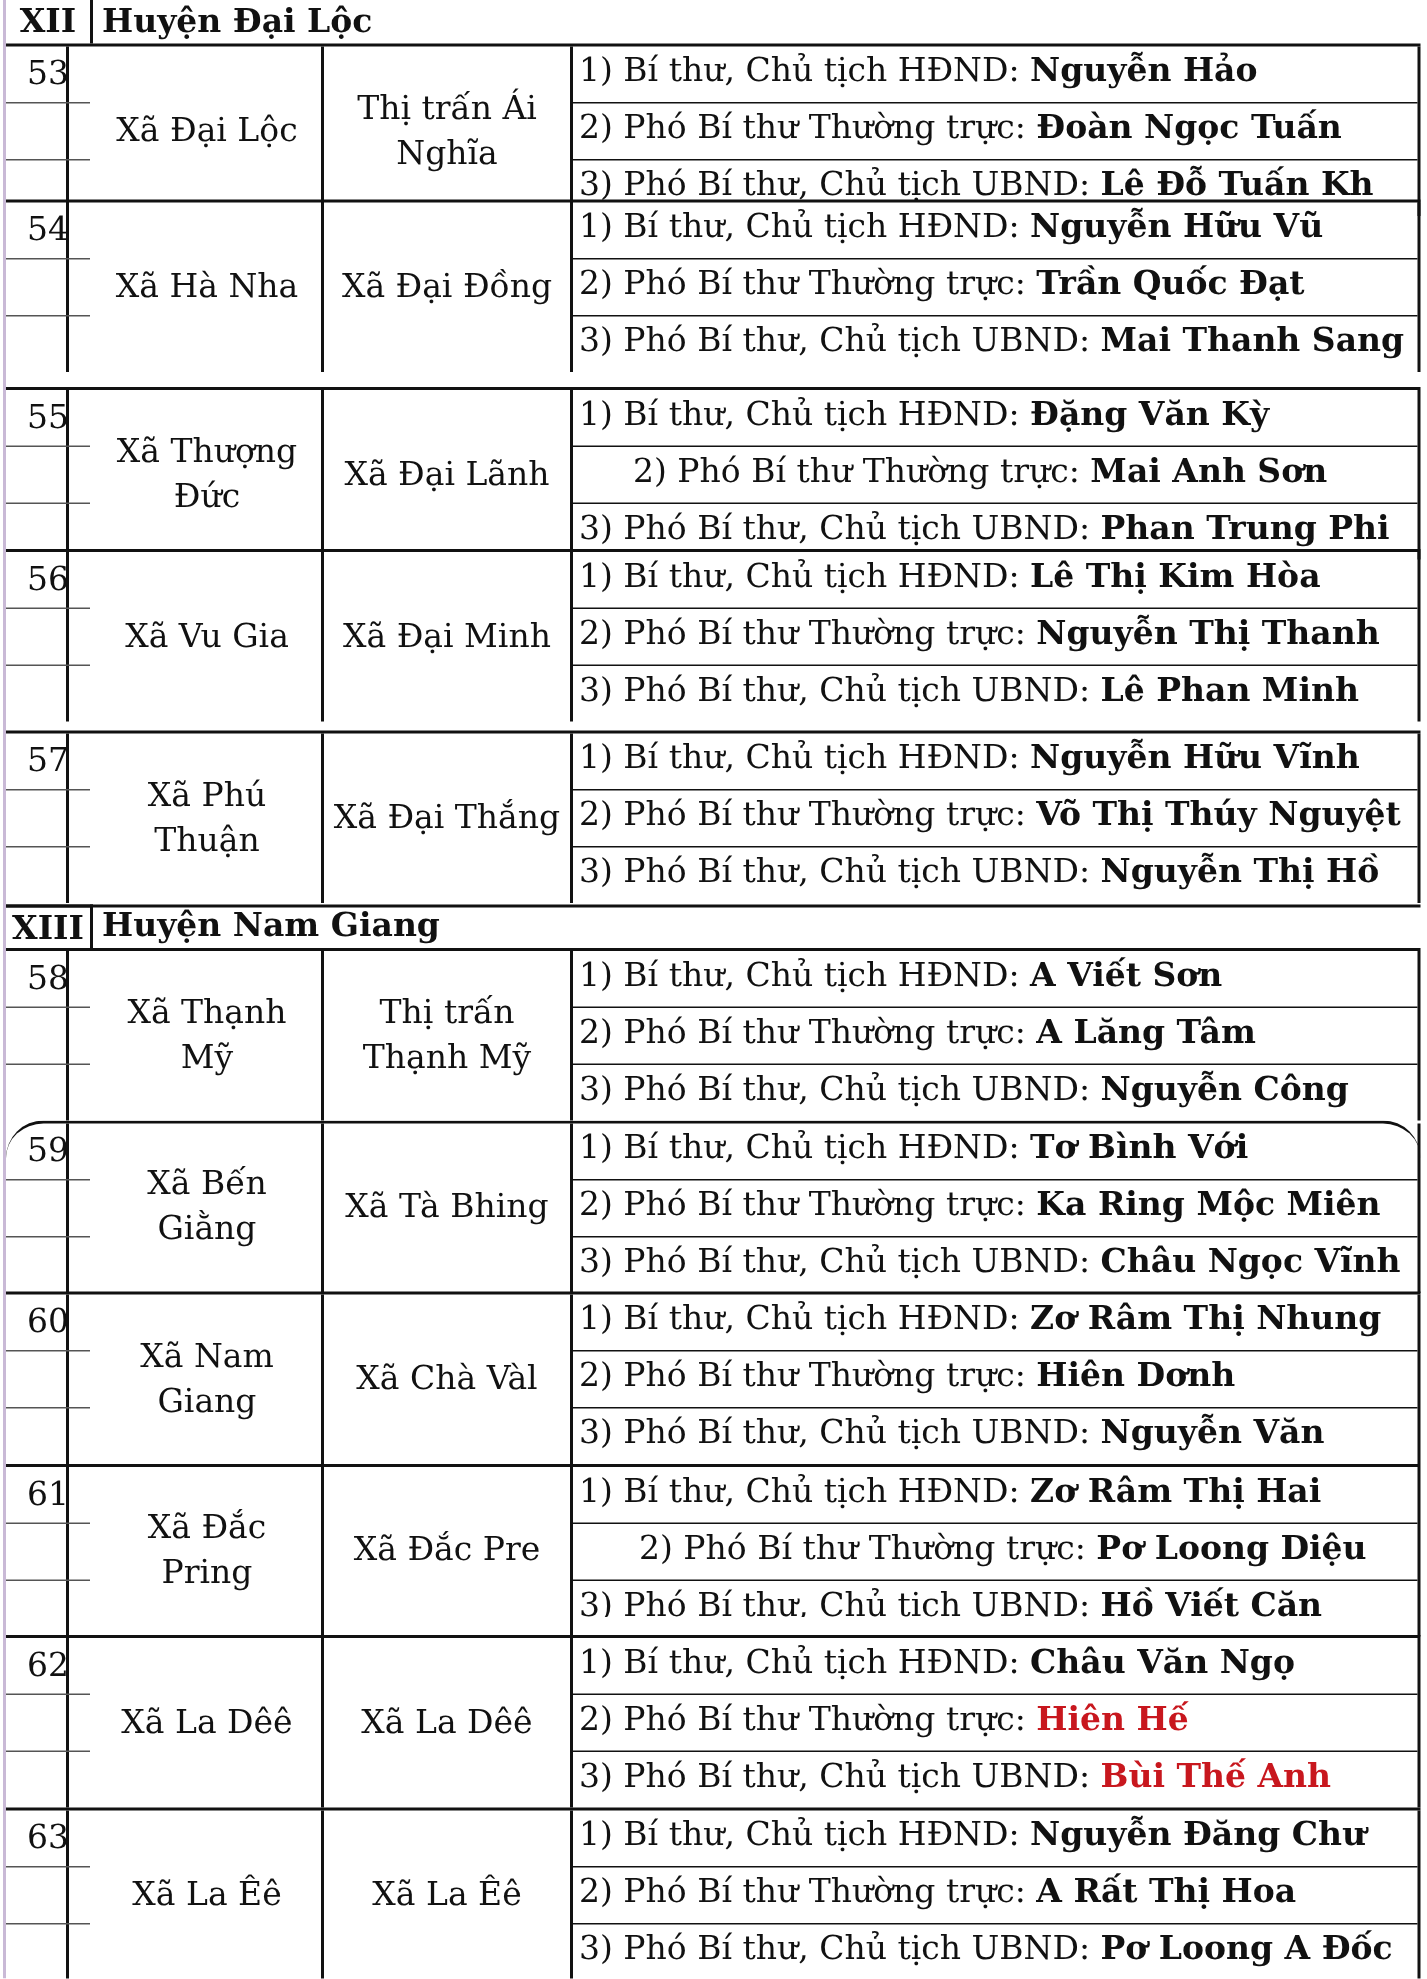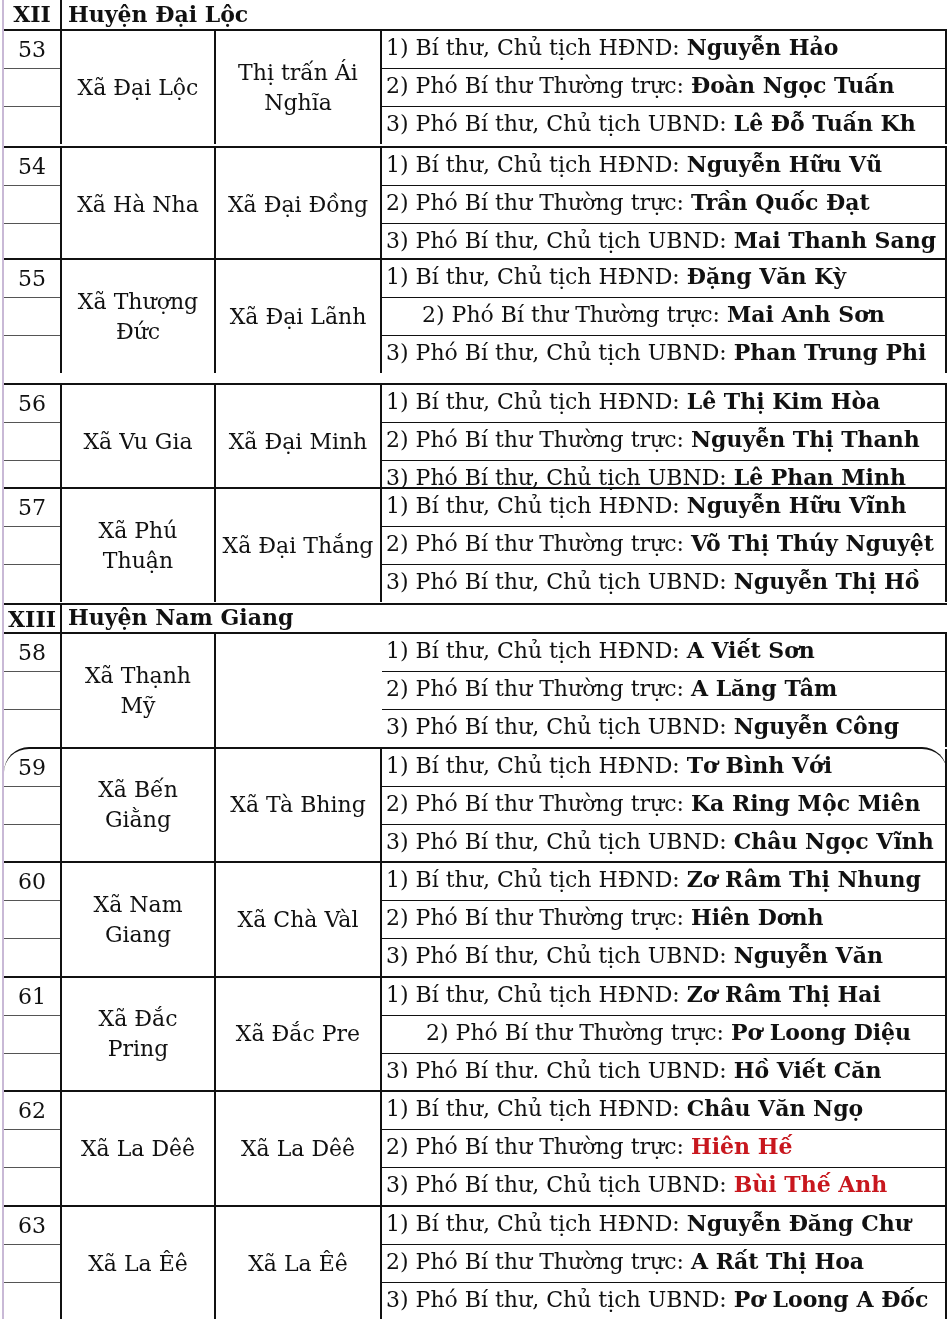--- a/index.html
+++ b/index.html
@@ -4,21 +4,21 @@
 <style>
   html, body { margin: 0; padding: 0; background: #ffffff; }
   body { width: 951px; height: 1319px; position: relative; overflow: hidden;
          font-family: "DejaVu Serif", "Liberation Serif", serif; color: #111; }
   .leftedge { position: absolute; left: 2px; top: 0; width: 2px; height: 1319px; background: #c9b9d6; }
   .sec { position: absolute; left: 4px; width: 943px; height: 29px; }
   .sec .roman { position: absolute; left: 0; top: 0; width: 58px; height: 29px; text-align: center;
                 font-weight: bold; font-size: 22px; line-height: 29px; border-right: 2px solid #111; box-sizing: border-box; }
   .sec .name { position: absolute; left: 64px; top: 0; font-weight: bold; font-size: 22px; line-height: 29px; white-space: nowrap; }
   .grp { position: absolute; left: 4px; width: 943px; height: 115px; border-top: 2px solid #111; box-sizing: border-box; }
-  .stt { position: absolute; left: 0; top: 0; width: 58px; height: 113px; border-right: 2px solid #111; box-sizing: border-box; }
+  .stt { position: absolute; left: 0; top: 0; width: 42px; height: 113px; border-right: 2px solid #111; box-sizing: border-box; }
   .stt .num { position: absolute; left: 0; width: 56px; top: 0; height: 37px; line-height: 37px; text-align: center; font-size: 22px; }
   .stt .hl { position: absolute; left: 0; width: 56px; height: 1px; background: #555; }
   .old { position: absolute; left: 58px; top: 0; width: 154px; height: 113px; border-right: 2px solid #111; box-sizing: border-box;
          display: flex; align-items: center; justify-content: center; text-align: center; font-size: 22px; line-height: 30px; padding: 0 6px; }
   .new { position: absolute; left: 212px; top: 0; width: 166px; height: 113px; border-right: 2px solid #111; box-sizing: border-box;
          display: flex; align-items: center; justify-content: center; text-align: center; font-size: 22px; line-height: 30px; padding: 0 4px; }
   .roles { position: absolute; left: 378px; top: 0; width: 565px; height: 113px; border-right: 2px solid #111; box-sizing: border-box; }
   .role { position: absolute; left: 0; width: 563px; height: 37px; overflow: hidden; font-size: 22px; line-height: 33px; padding-left: 4px; box-sizing: border-box; white-space: normal; }
   .role.r2, .role.r3 { border-top: 1.5px solid #111; }
   .role b { font-weight: bold; }
@@ -42,21 +42,21 @@
       <div class="hl" style="top:75px;"></div>
     </div>
     <div class="old">Xã Đại Lộc</div>
     <div class="new">Thị trấn Ái Nghĩa</div>
     <div class="roles">
       <div class="role r1" style="top:0px;"><span>1) Bí thư, Chủ tịch HĐND: </span><b>Nguyễn Hảo</b></div>
       <div class="role r2" style="top:37px;"><span>2) Phó Bí thư Thường trực: </span><b>Đoàn Ngọc Tuấn</b></div>
       <div class="role r3" style="top:75px;height:38px;"><span>3) Phó Bí thư, Chủ tịch UBND: </span><b>Lê Đỗ Tuấn Kh</b></div>
     </div>
   </div>
-    <div class="grp" style="top: 146px;">
+    <div class="grp" style="top: 133px;">
     <div class="stt">
       <div class="num">54</div>
       <div class="hl" style="top:37px;"></div>
       <div class="hl" style="top:75px;"></div>
     </div>
     <div class="old">Xã Hà Nha</div>
     <div class="new">Xã Đại Đồng</div>
     <div class="roles">
       <div class="role r1" style="top:0px;"><span>1) Bí thư, Chủ tịch HĐND: </span><b>Nguyễn Hữu Vũ</b></div>
       <div class="role r2" style="top:37px;"><span>2) Phó Bí thư Thường trực: </span><b>Trần Quốc Đạt</b></div>
@@ -70,21 +70,21 @@
       <div class="hl" style="top:75px;"></div>
     </div>
     <div class="old">Xã Thượng Đức</div>
     <div class="new">Xã Đại Lãnh</div>
     <div class="roles">
       <div class="role r1" style="top:0px;"><span>1) Bí thư, Chủ tịch HĐND: </span><b>Đặng Văn Kỳ</b></div>
       <div class="role r2" style="top:37px;padding-left:40px;"><span>2) Phó Bí thư Thường trực: </span><b>Mai Anh Sơn</b></div>
       <div class="role r3" style="top:75px;height:38px;"><span>3) Phó Bí thư, Chủ tịch UBND: </span><b>Phan Trung Phi</b></div>
     </div>
   </div>
-    <div class="grp" style="top: 383px;">
+    <div class="grp" style="top: 366px;">
     <div class="stt">
       <div class="num">56</div>
       <div class="hl" style="top:37px;"></div>
       <div class="hl" style="top:75px;"></div>
     </div>
     <div class="old">Xã Vu Gia</div>
     <div class="new">Xã Đại Minh</div>
     <div class="roles">
       <div class="role r1" style="top:0px;"><span>1) Bí thư, Chủ tịch HĐND: </span><b>Lê Thị Kim Hòa</b></div>
       <div class="role r2" style="top:37px;"><span>2) Phó Bí thư Thường trực: </span><b>Nguyễn Thị Thanh Vâ</b></div>
@@ -114,20 +114,21 @@
 <div style="position:absolute;left:4px;top:603px;width:943px;height:2px;background:#111;"></div>
 
 <div id="sec1">
     <div class="grp" style="top: 632px;">
     <div class="stt">
       <div class="num">58</div>
       <div class="hl" style="top:37px;"></div>
       <div class="hl" style="top:75px;"></div>
     </div>
     <div class="old">Xã Thạnh Mỹ</div>
+    <div class="new">Thị trấn Thạnh Mỹ</div>
     <div class="roles">
       <div class="role r1" style="top:0px;"><span>1) Bí thư, Chủ tịch HĐND: </span><b>A Viết Sơn</b></div>
       <div class="role r2" style="top:37px;"><span>2) Phó Bí thư Thường trực: </span><b>A Lăng Tâm</b></div>
       <div class="role r3" style="top:75px;height:38px;"><span>3) Phó Bí thư, Chủ tịch UBND: </span><b>Nguyễn Công Bình</b></div>
     </div>
   </div>
     <div class="grp" style="top: 746.6px; border-radius: 25px;">
     <div class="stt">
       <div class="num">59</div>
       <div class="hl" style="top:37px;"></div>

